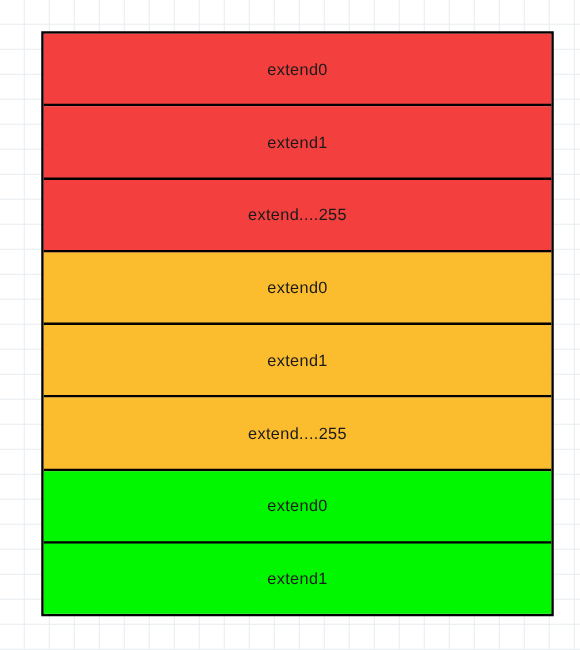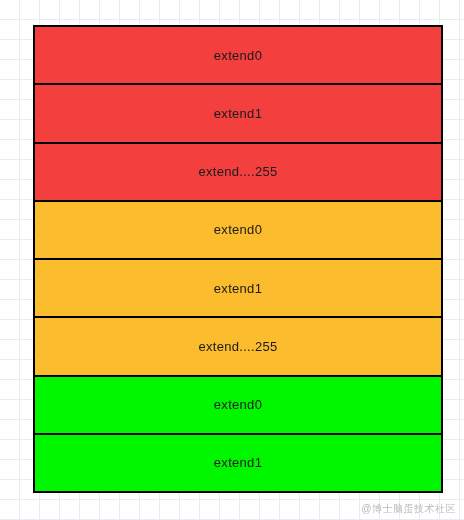--- a/index.html
+++ b/index.html
@@ -85,14 +85,13 @@
     <div class="row" style="background-color: rgb(251, 188, 46);">
         <span>extend....255</span>
       </div>
     <div class="row" style="background-color: rgb(0, 247, 0);">
         <span>extend0</span>
       </div>
     <div class="row" style="background-color: rgb(0, 247, 0);">
         <span>extend1</span>
       </div>
   </div>
-  <div class="watermark">@博士脑蛋技术社区</div>
 </div>
 
 </body></html>

